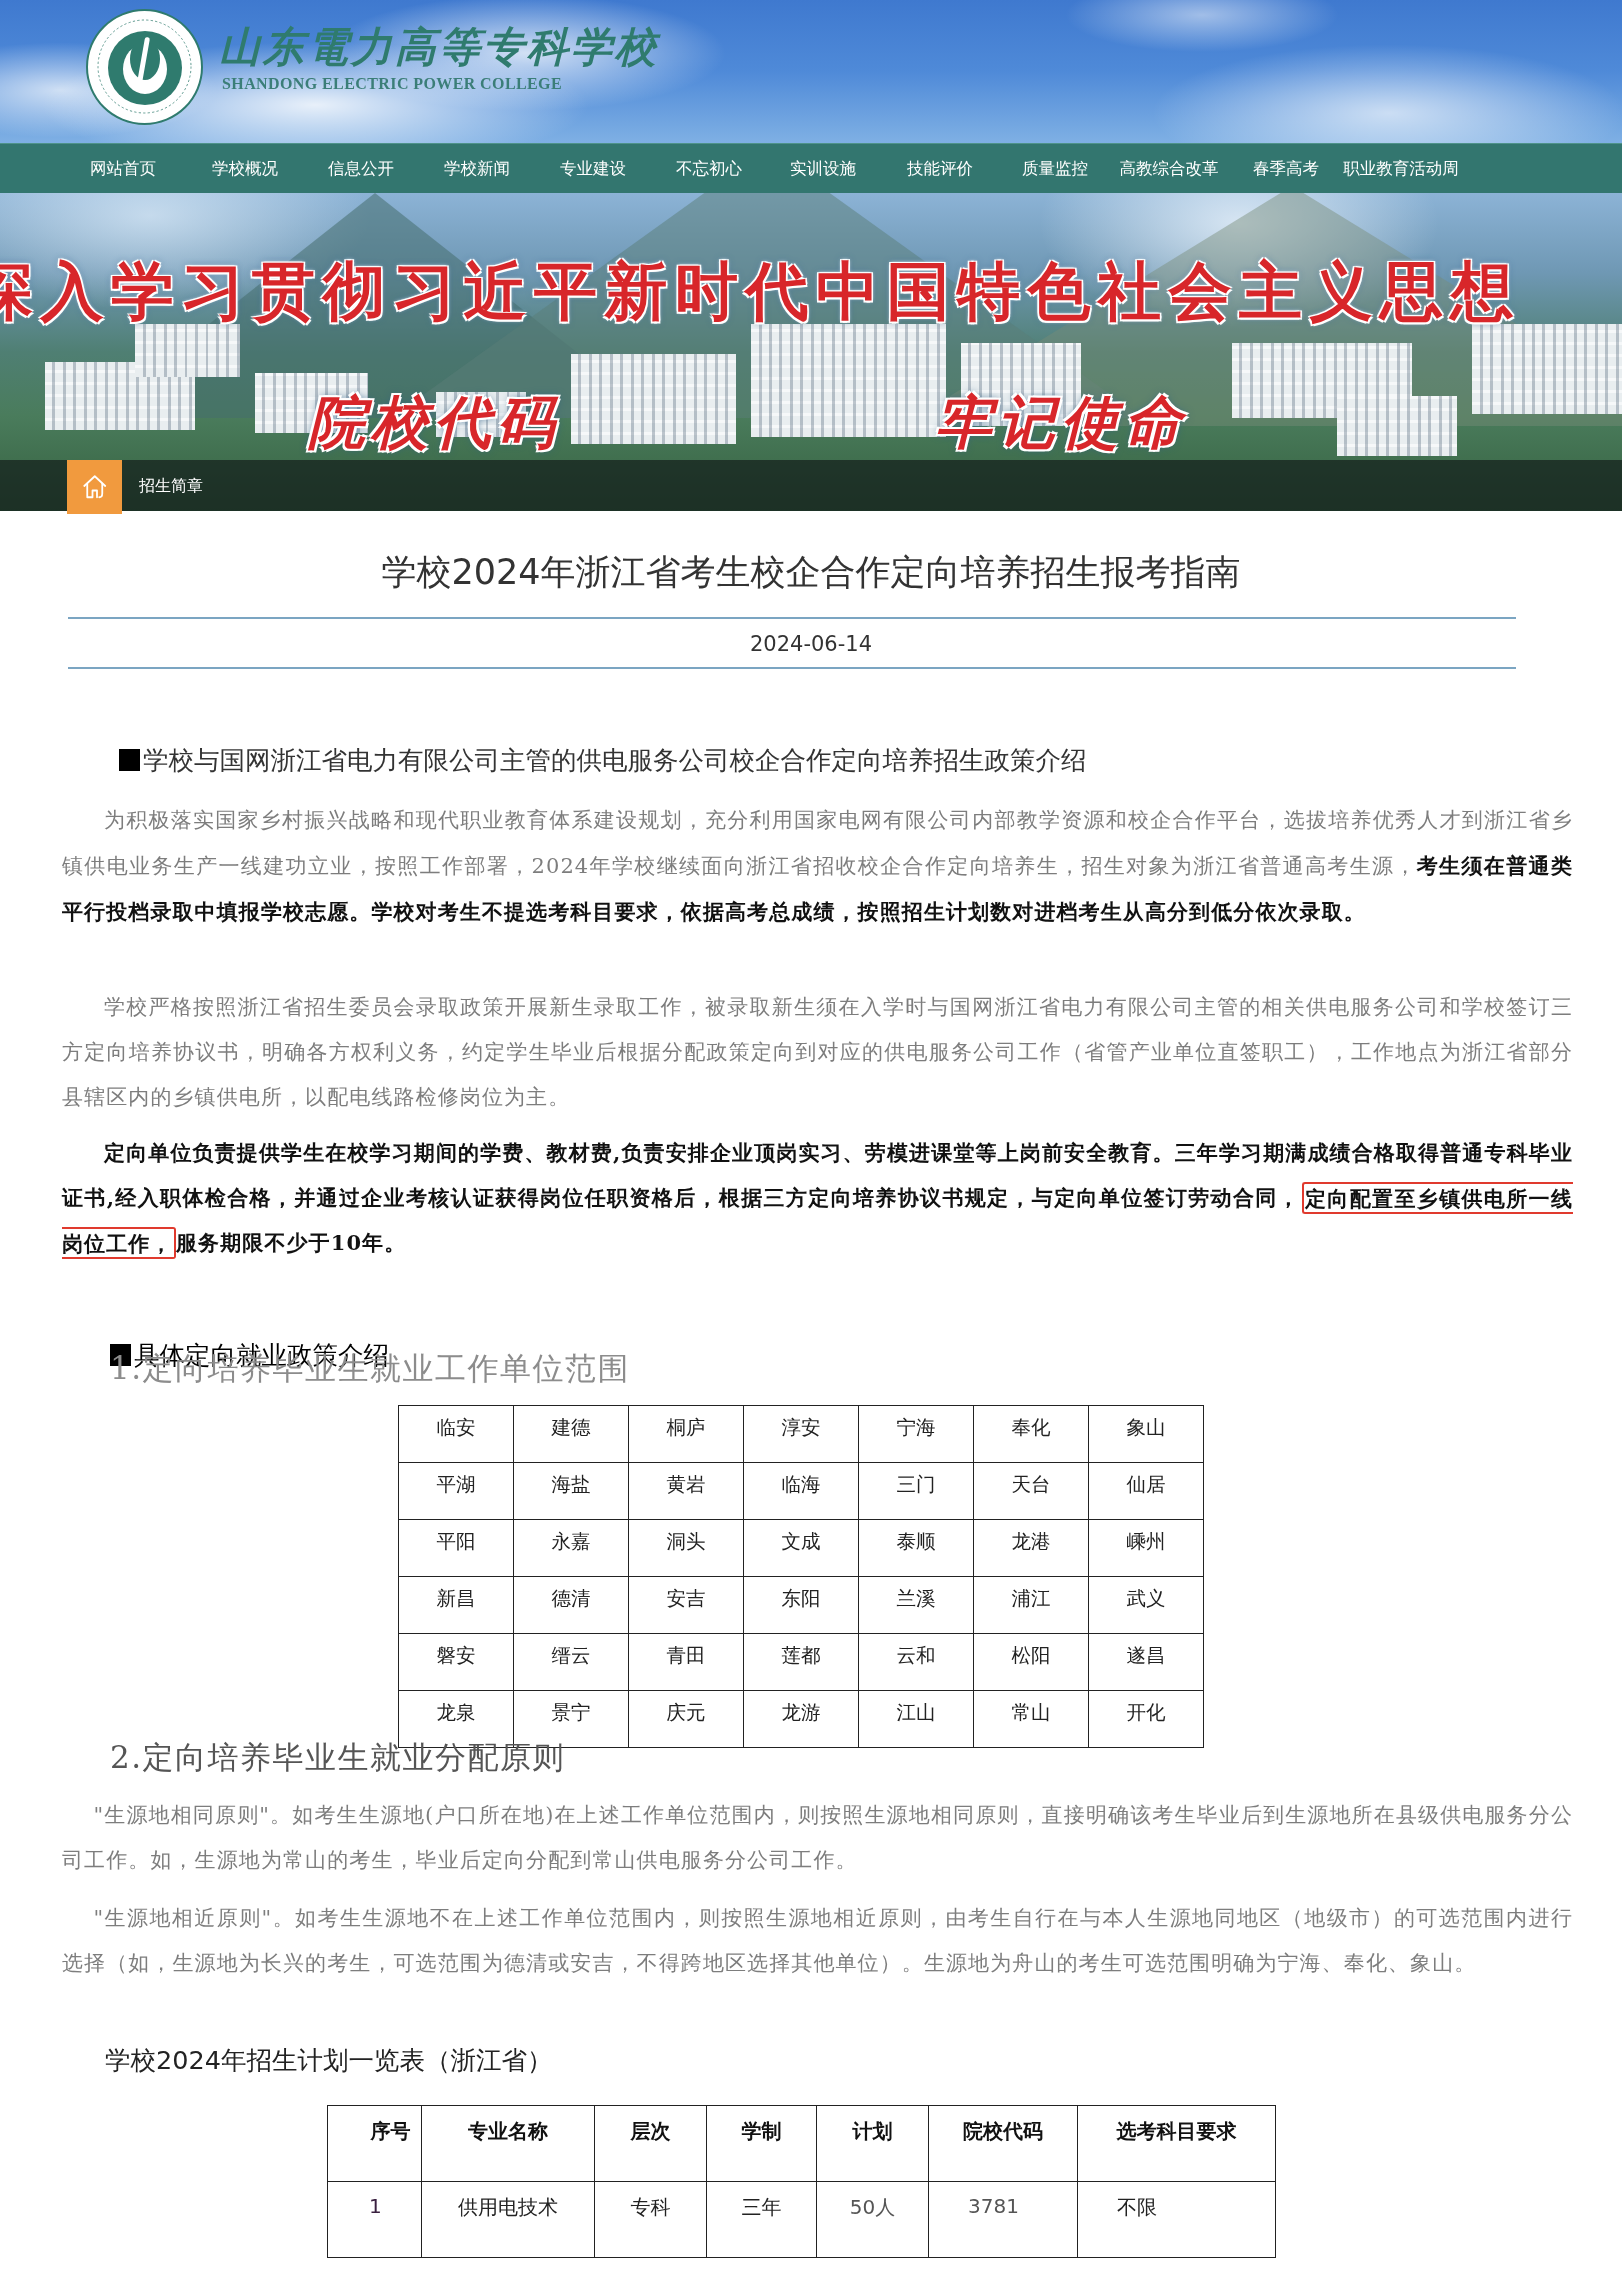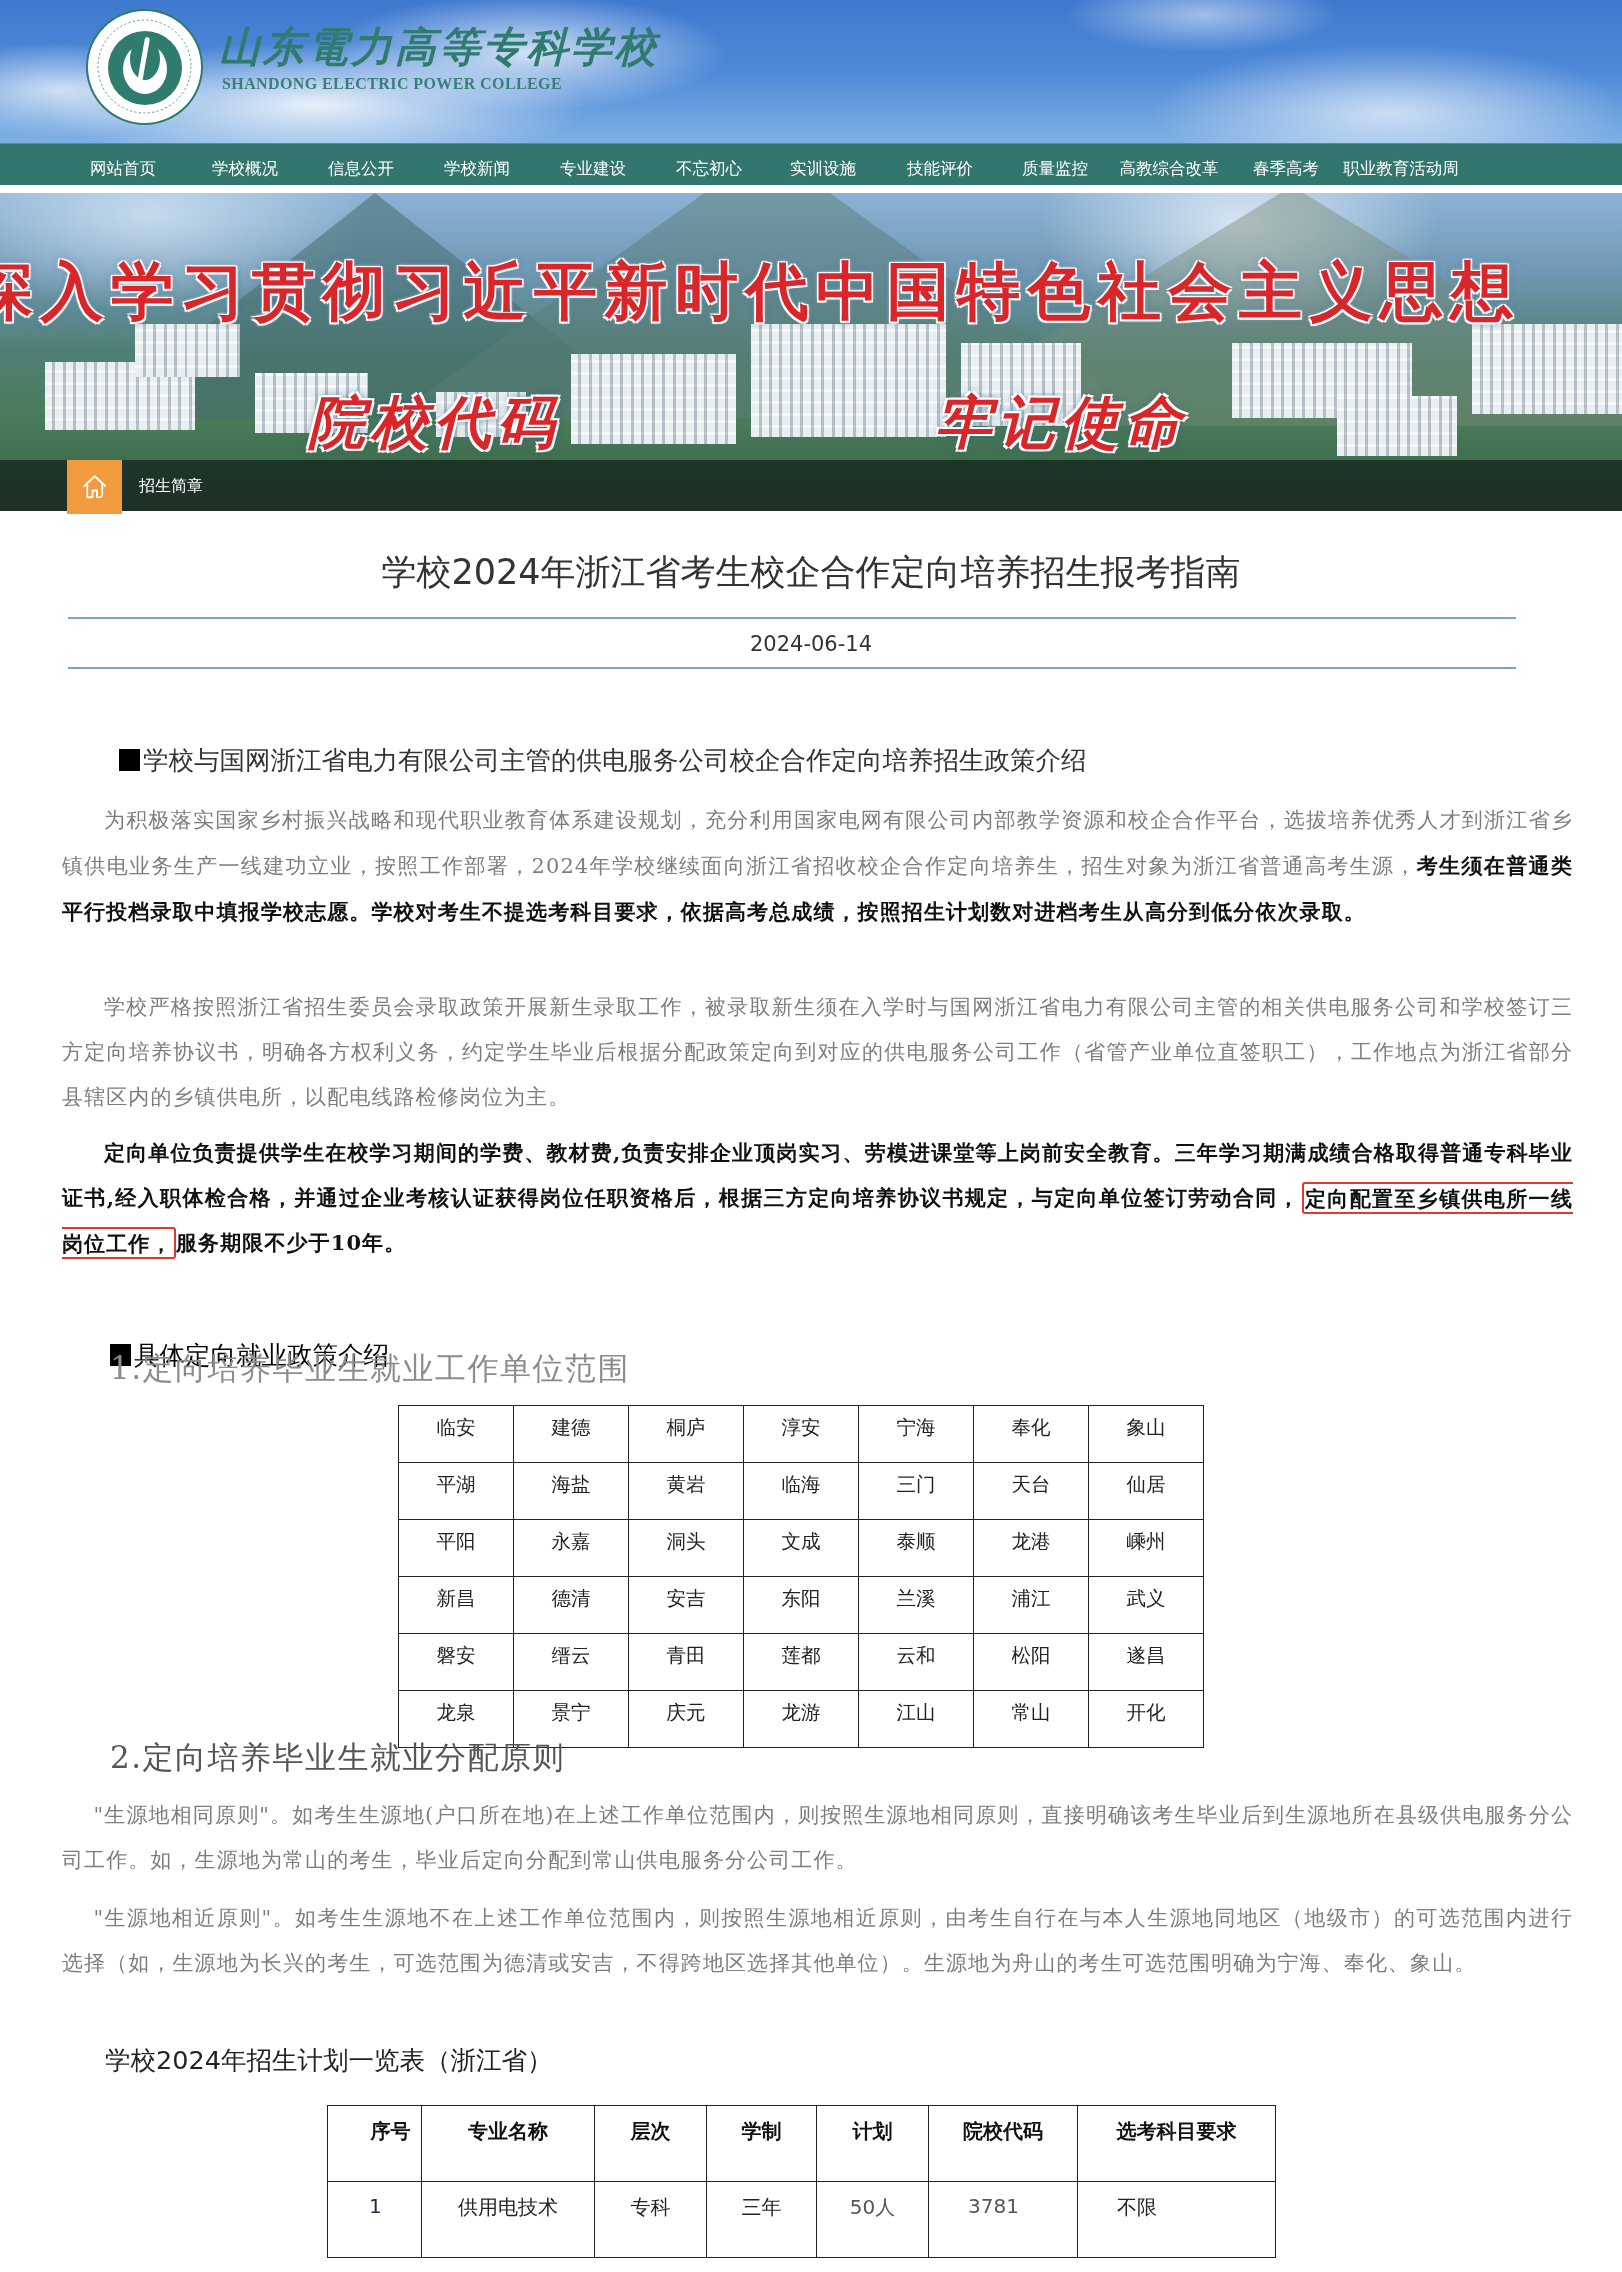--- a/index.html
+++ b/index.html
@@ -45,21 +45,21 @@
     font-size: 41px; font-weight: bold; color: #2f7b6e; letter-spacing: 3px; font-style: italic;
     line-height: 48px;
   }
   .school-name-en {
     position: absolute; left: 222px; top: 75px; font-family: "Liberation Serif", serif;
     font-size: 16px; font-weight: bold; color: #3b7e78; letter-spacing: 0.4px;
   }
 
   
   .nav {
-    position: absolute; left: 0; top: 143px; width: 1622px; height: 42px; background: #33766f;
+    position: absolute; left: 0; top: 143px; width: 1622px; height: 50px; background: #33766f;
     border-top: 1.5px solid #4f938a;
   }
   .nav-item {
     position: absolute; top: 0; height: 49px; line-height: 49px; color: #ffffff;
     font-size: 16.5px; white-space: nowrap; transform: translateX(-50%);
   }
 
   
   .banner {
     position: absolute; left: 0; top: 193px; width: 1622px; height: 318px; overflow: hidden;

